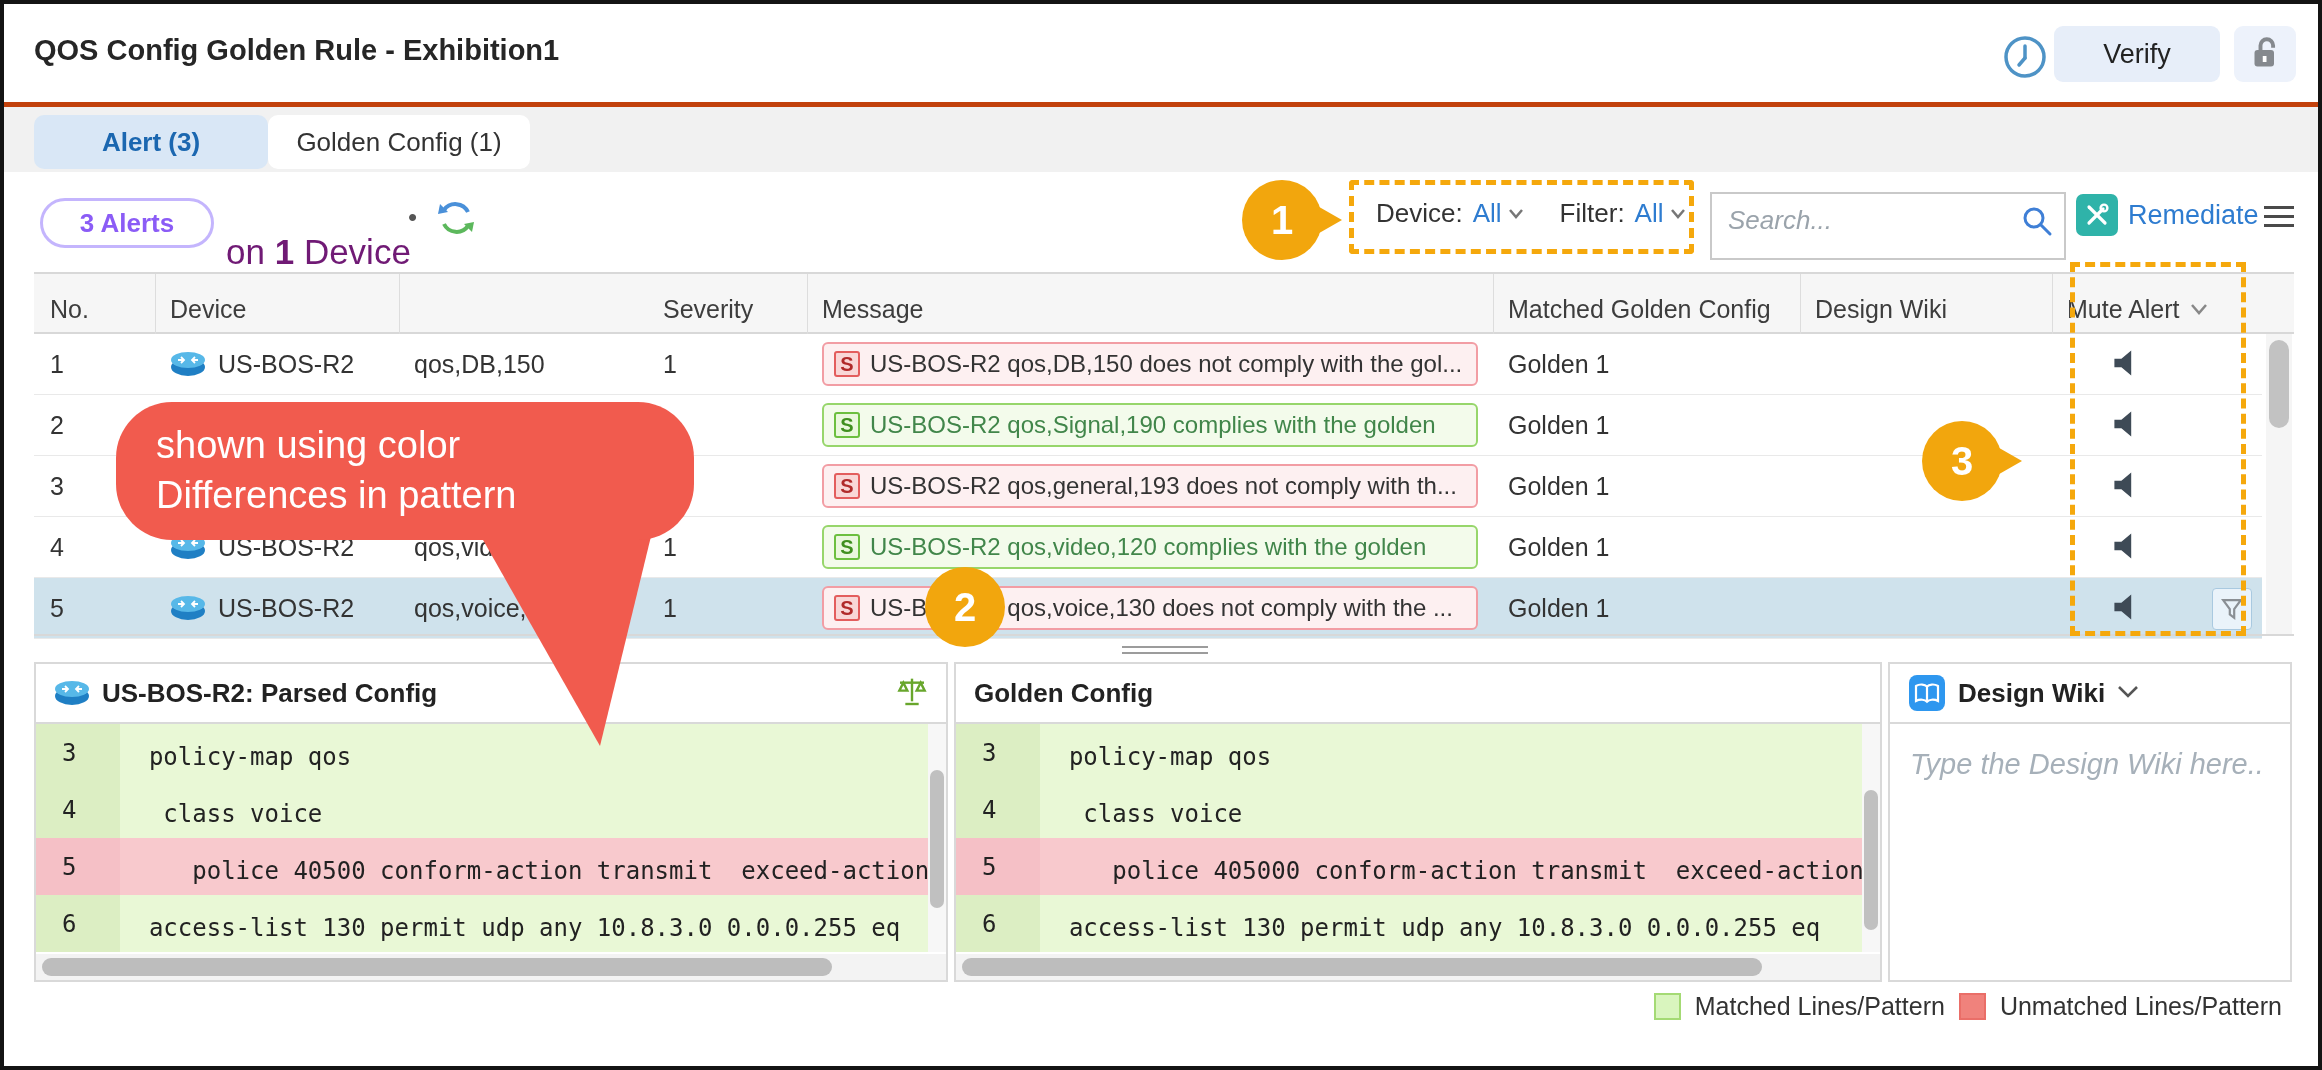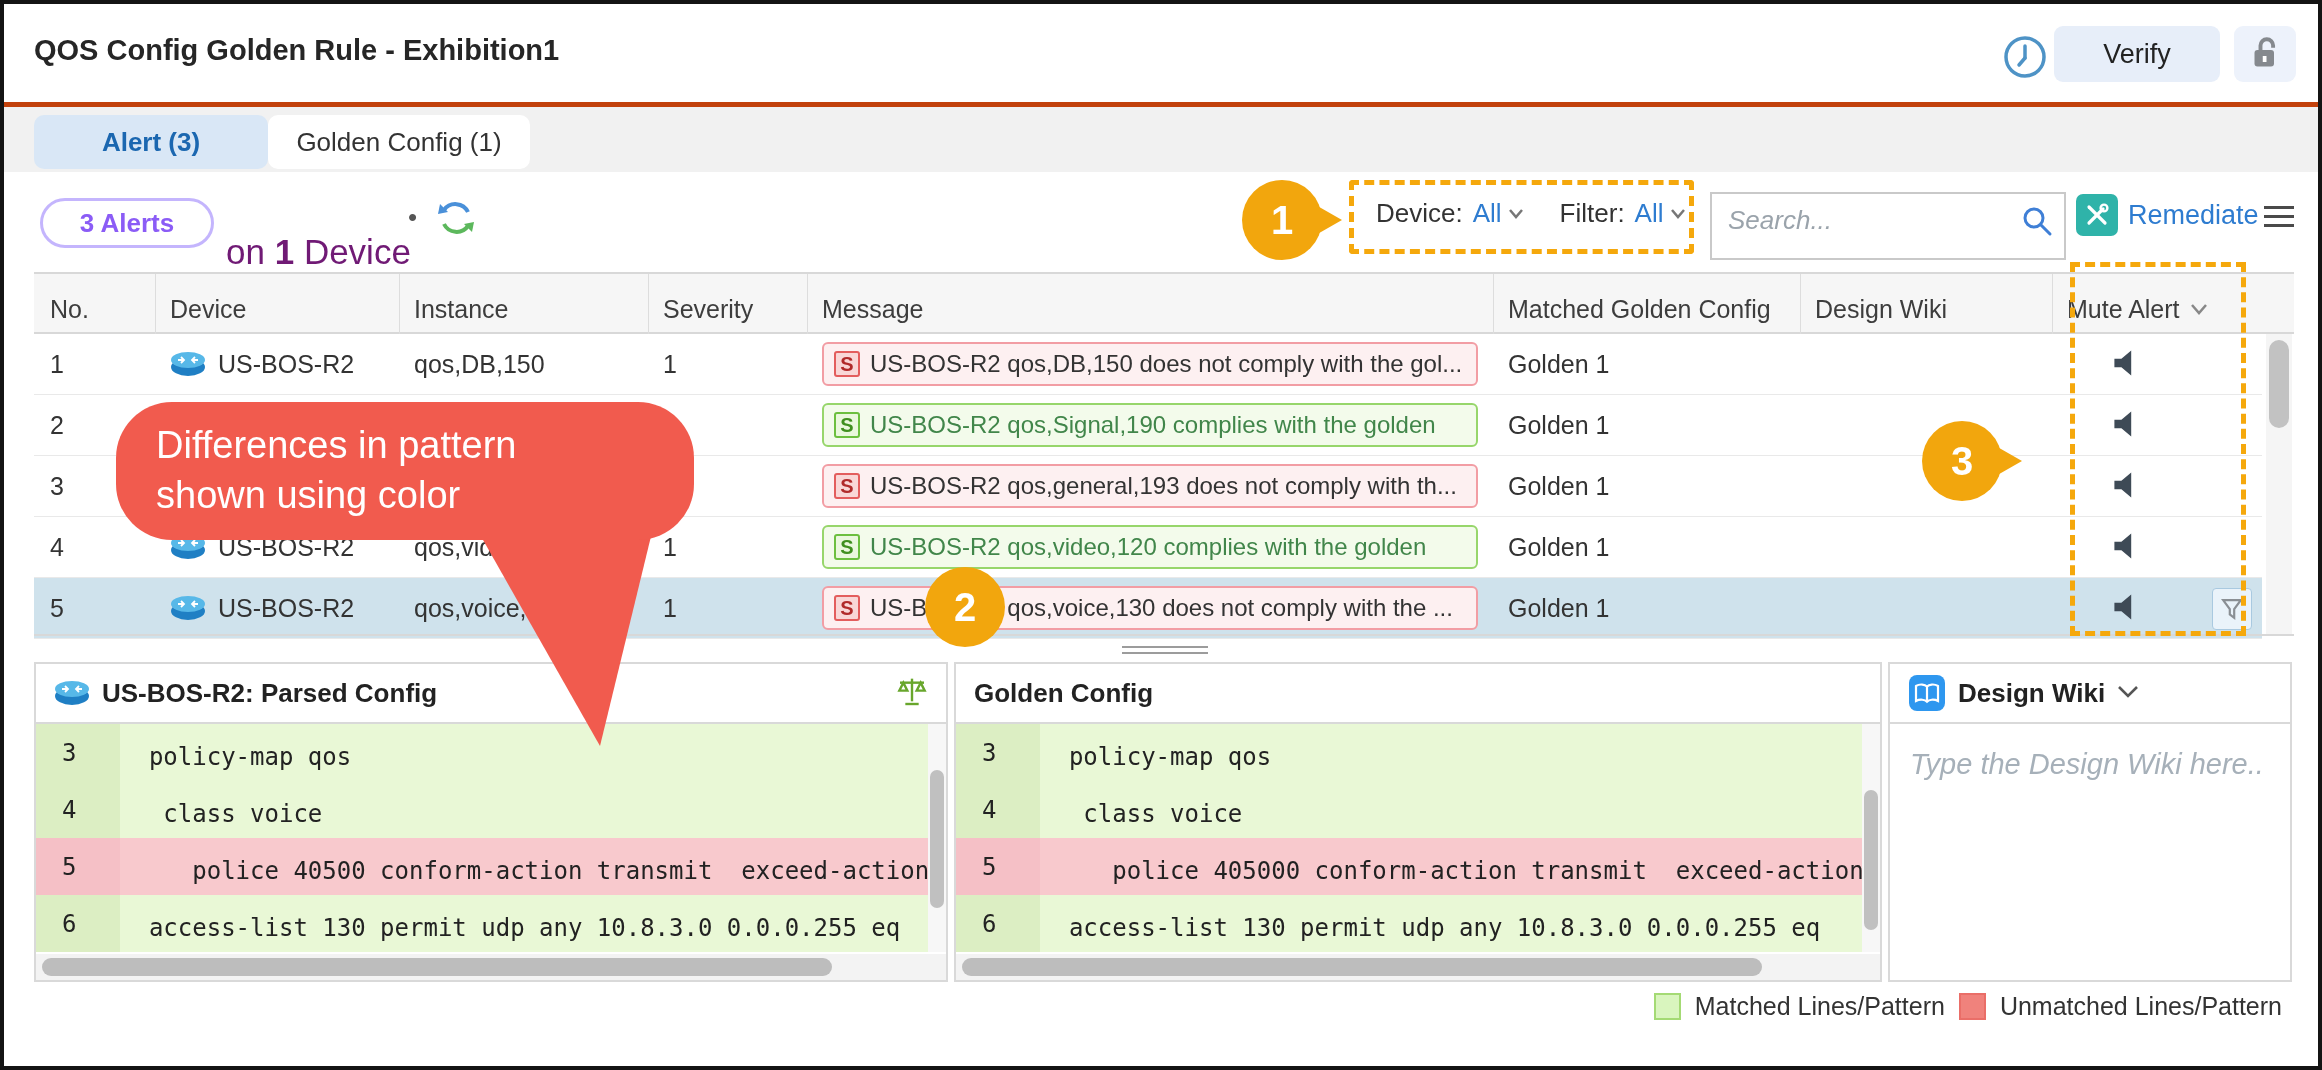--- a/index.html
+++ b/index.html
@@ -207,21 +207,20 @@
         <span></span>
         <span></span>
         <span></span>
       </button>
   </div>
 
   <div class="alert-table">
     <div class="thead">
       <div class="hcell col-no">No.</div>
       <div class="hcell col-device">Device</div>
-      <div class="hcell col-instance">Instance</div>
       <div class="hcell col-severity">Severity</div>
       <div class="hcell col-message">Message</div>
       <div class="hcell col-matched">Matched Golden Config</div>
       <div class="hcell col-wiki">Design Wiki</div>
       <div class="hcell col-mute">
         <span>Mute Alert</span>
         <svg width="18" height="12" viewBox="0 0 18 12" style="margin-left:10px">
             <path d="M2 2 L9 10 L16 2" fill="none" stroke="#888" stroke-width="2.5"></path>
           </svg>
       </div>
@@ -506,17 +505,17 @@
       <div class="tip"></div>
   </div>
   <div class="callout callout-2">
     <div class="circle">2</div>
   </div>
 
   <svg class="bubble-tail" width="2322" height="1070" viewBox="0 0 2322 1070">
     <polygon points="470,520 650,520 596,742" fill="#f15b4e"></polygon>
   </svg>
   <div class="speech-bubble">
+    <div>shown using color</div>
     <div>Differences in pattern</div>
-    <div>shown using color</div>
   </div>
 
 </div>
 
 </body></html>

